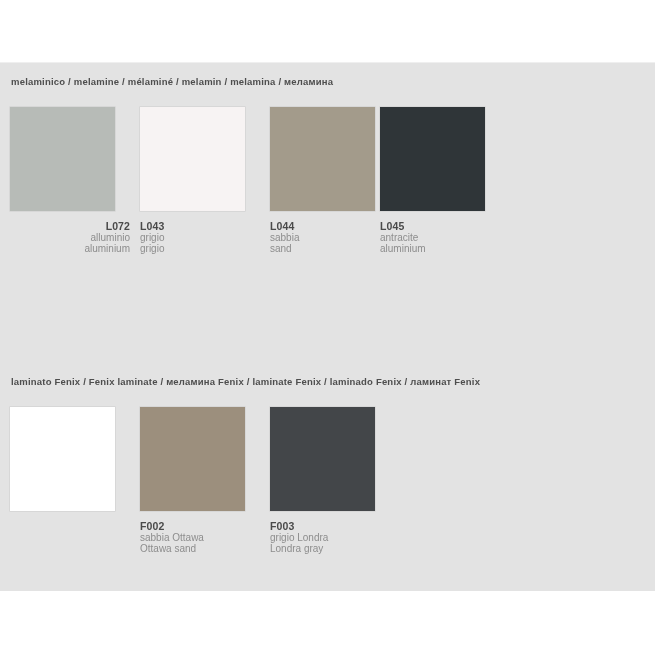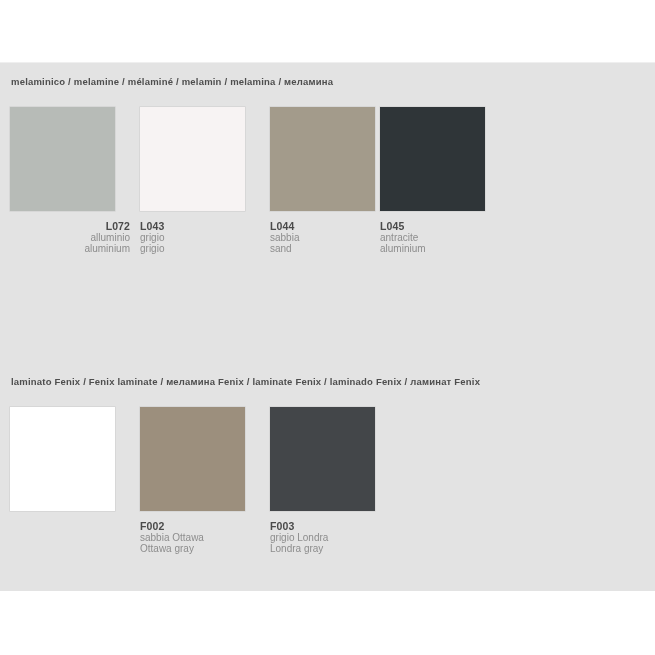--- a/index.html
+++ b/index.html
@@ -175,21 +175,21 @@
 
         <div class="swatch-item col-0">
           <span class="swatch-chip" style="background: rgb(255, 255, 255);"></span>
         </div>
 
         <div class="swatch-item col-1">
           <span class="swatch-chip" style="background: rgb(156, 143, 125);"></span>
           <div class="swatch-caption">
             <div class="swatch-code">F002</div>
             <div class="swatch-desc">sabbia Ottawa</div>
-            <div class="swatch-desc">Ottawa gray</div>
+            <div class="swatch-desc">Ottawa sand</div>
           </div>
         </div>
 
         <div class="swatch-item col-2">
           <span class="swatch-chip" style="background: rgb(67, 70, 73);"></span>
           <div class="swatch-caption">
             <div class="swatch-code">F003</div>
             <div class="swatch-desc">grigio Londra</div>
             <div class="swatch-desc">Londra gray</div>
           </div>

